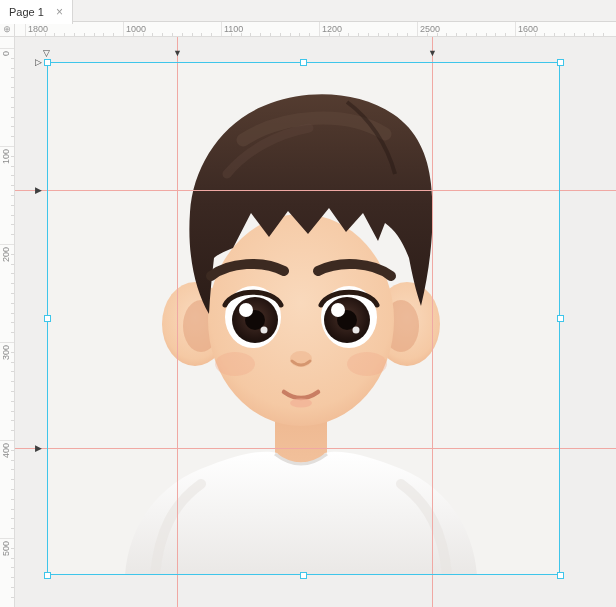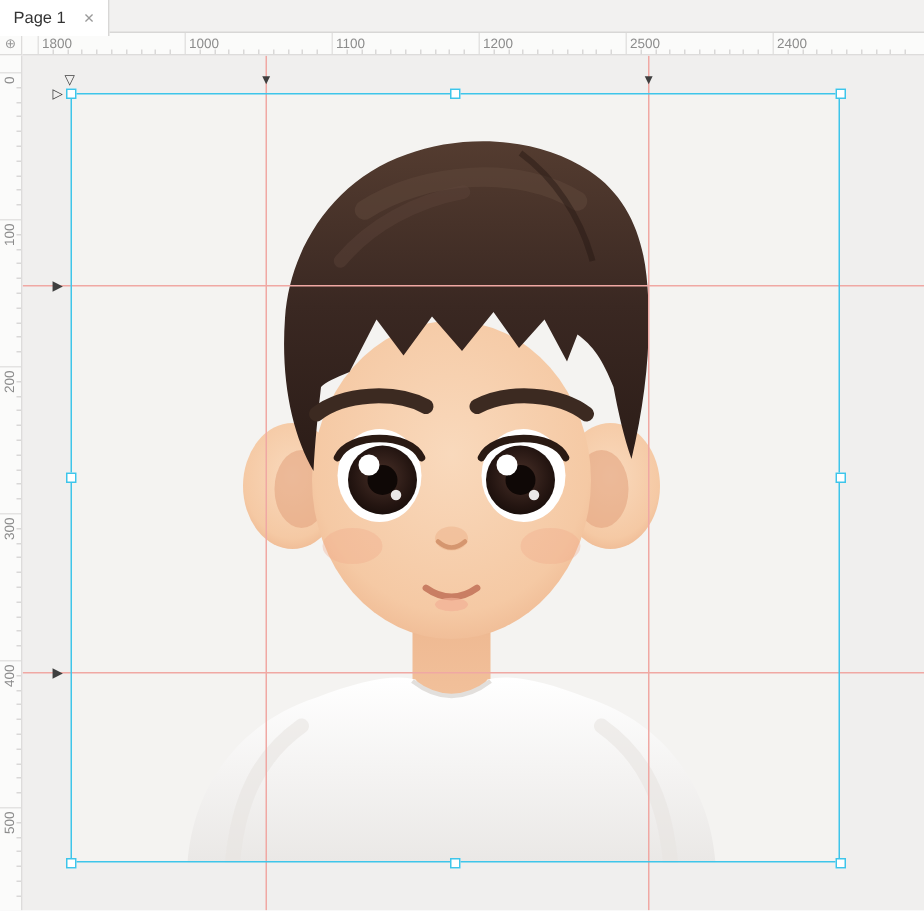--- a/index.html
+++ b/index.html
@@ -62,21 +62,21 @@
       <div class="h-lab" style="left: 13px;">1800</div>
       <div class="h-major" style="left: 108px;"></div>
       <div class="h-lab" style="left: 111px;">1000</div>
       <div class="h-major" style="left: 206px;"></div>
       <div class="h-lab" style="left: 209px;">1100</div>
       <div class="h-major" style="left: 304px;"></div>
       <div class="h-lab" style="left: 307px;">1200</div>
       <div class="h-major" style="left: 402px;"></div>
       <div class="h-lab" style="left: 405px;">2500</div>
       <div class="h-major" style="left: 500px;"></div>
-      <div class="h-lab" style="left: 503px;">2400</div>
+      <div class="h-lab" style="left: 503px;">1600</div>
       <div class="h-minor" style="left: 19.8px;"></div>
       <div class="h-minor" style="left: 29.6px;"></div>
       <div class="h-minor" style="left: 39.4px;"></div>
       <div class="h-minor" style="left: 49.2px;"></div>
       <div class="h-minor" style="left: 59px;"></div>
       <div class="h-minor" style="left: 68.8px;"></div>
       <div class="h-minor" style="left: 78.6px;"></div>
       <div class="h-minor" style="left: 88.4px;"></div>
       <div class="h-minor" style="left: 98.2px;"></div>
       <div class="h-minor" style="left: 117.8px;"></div>

